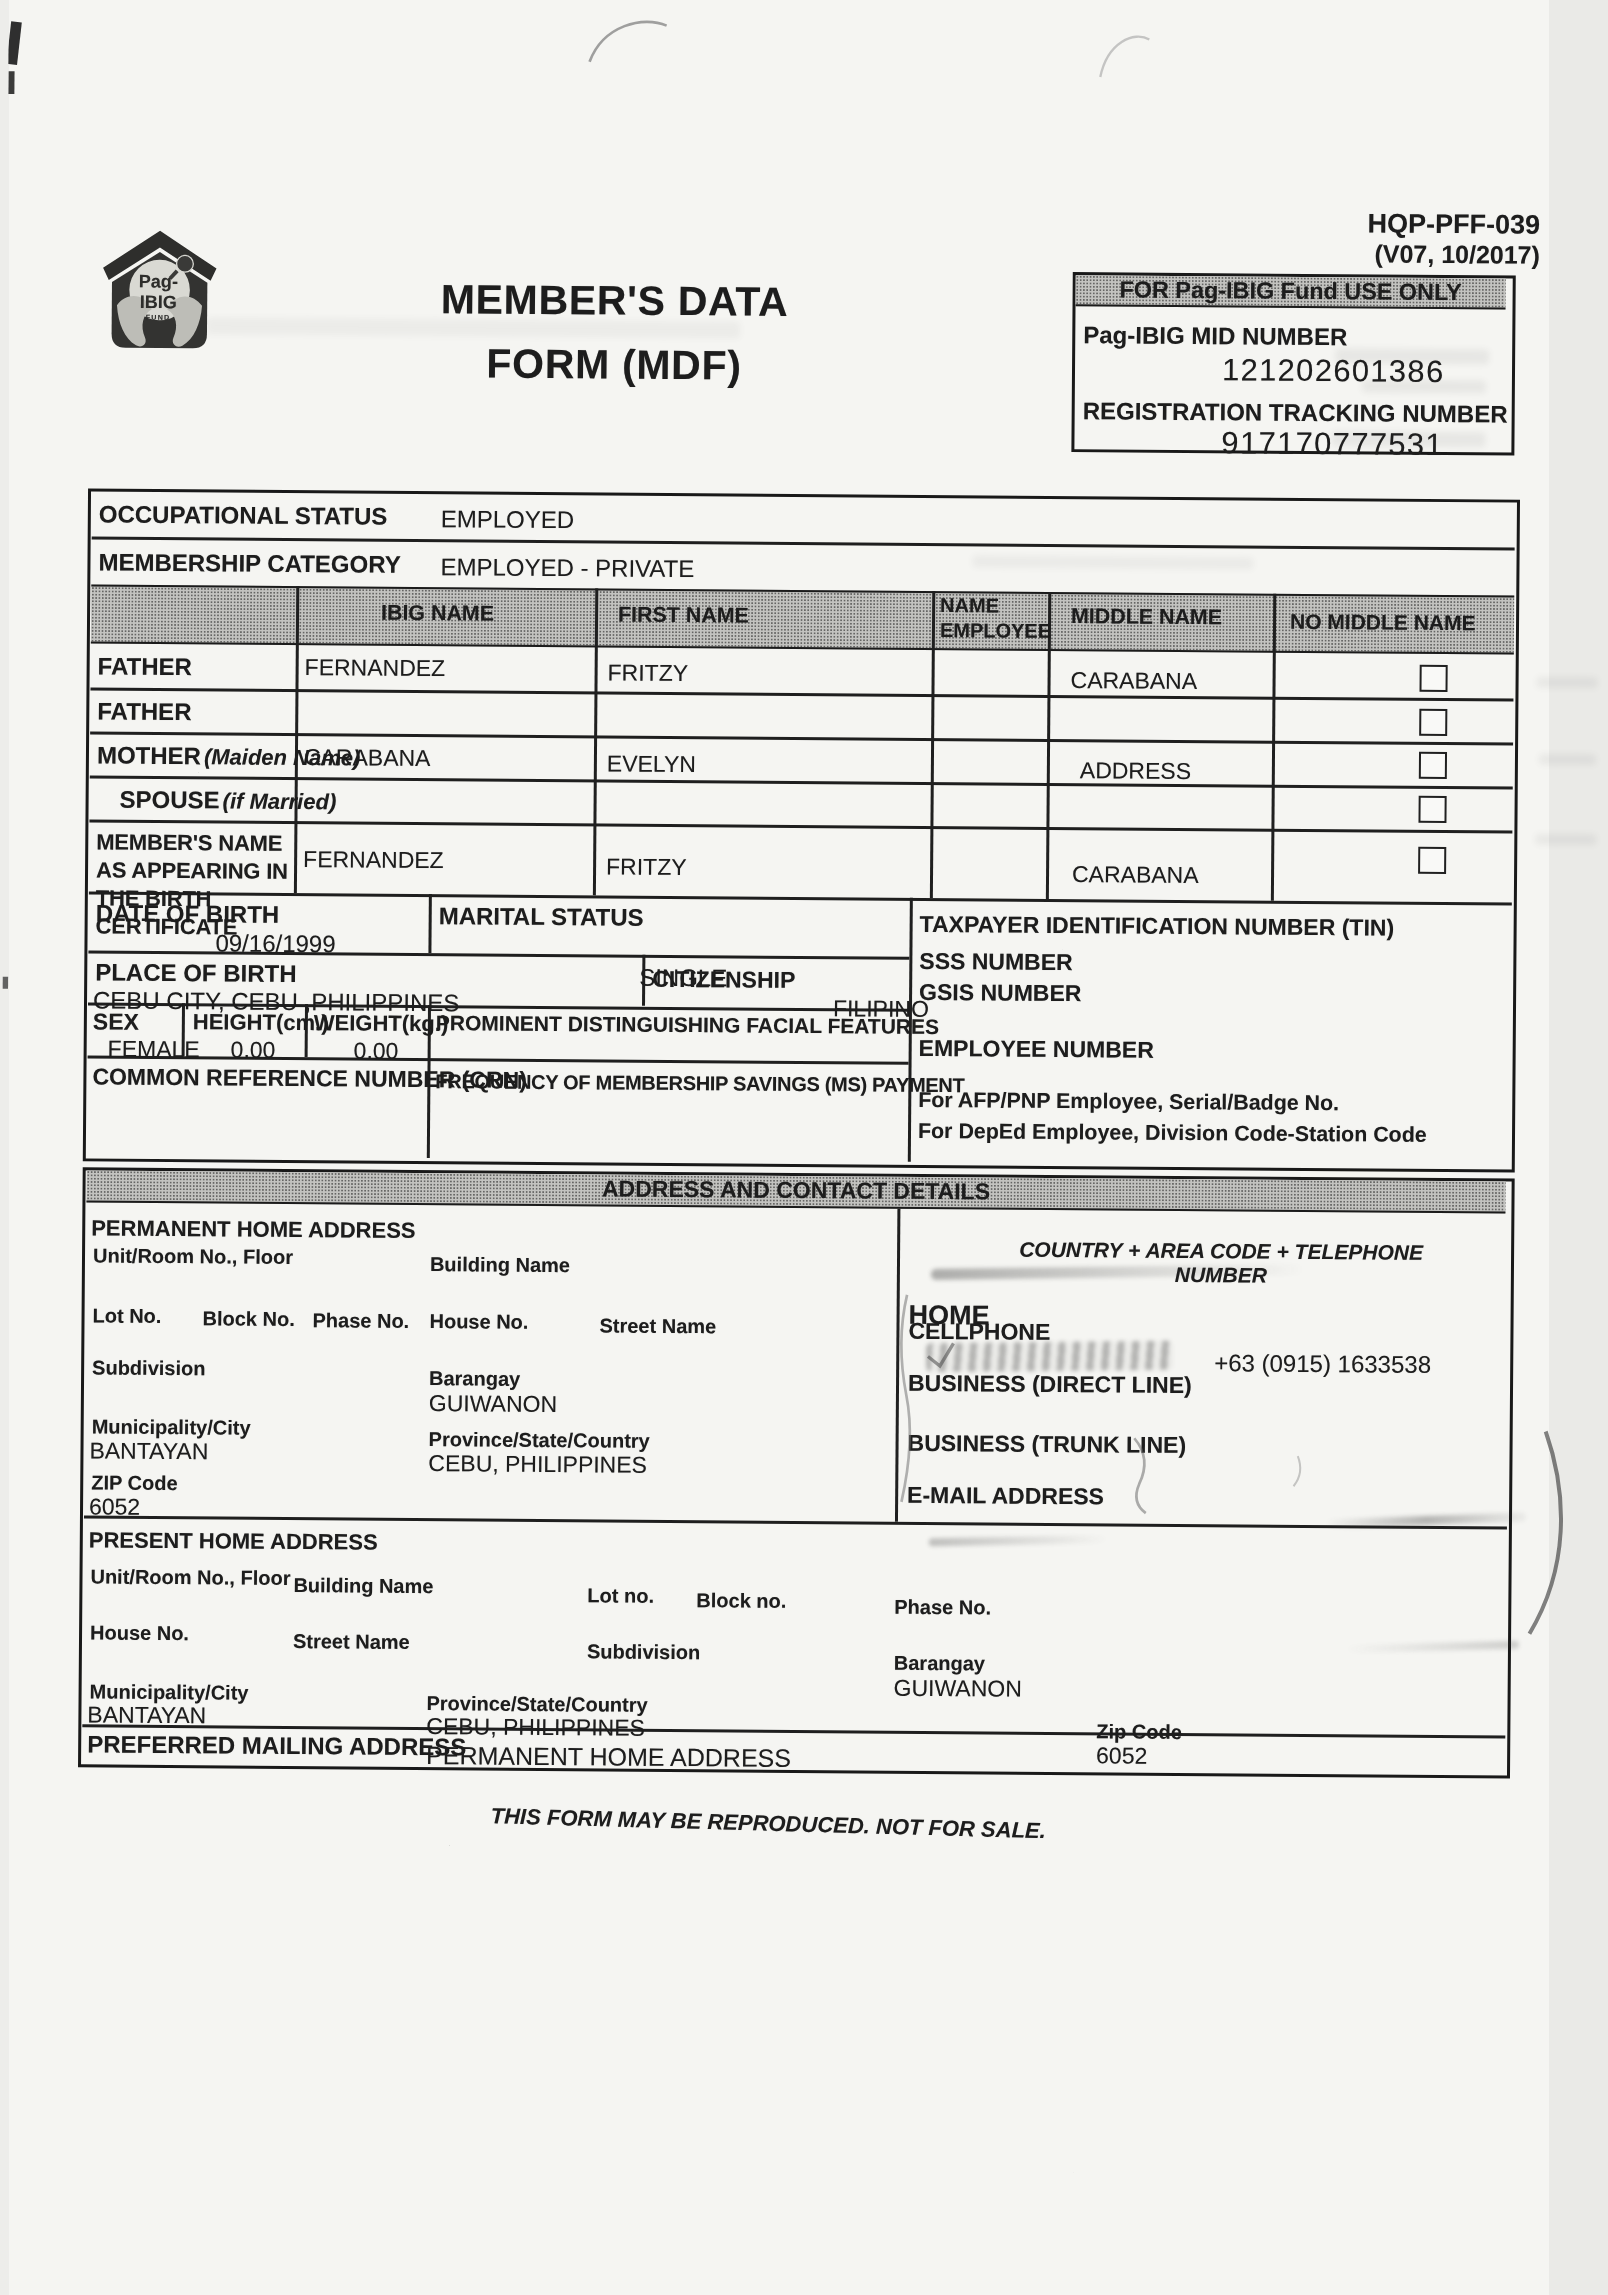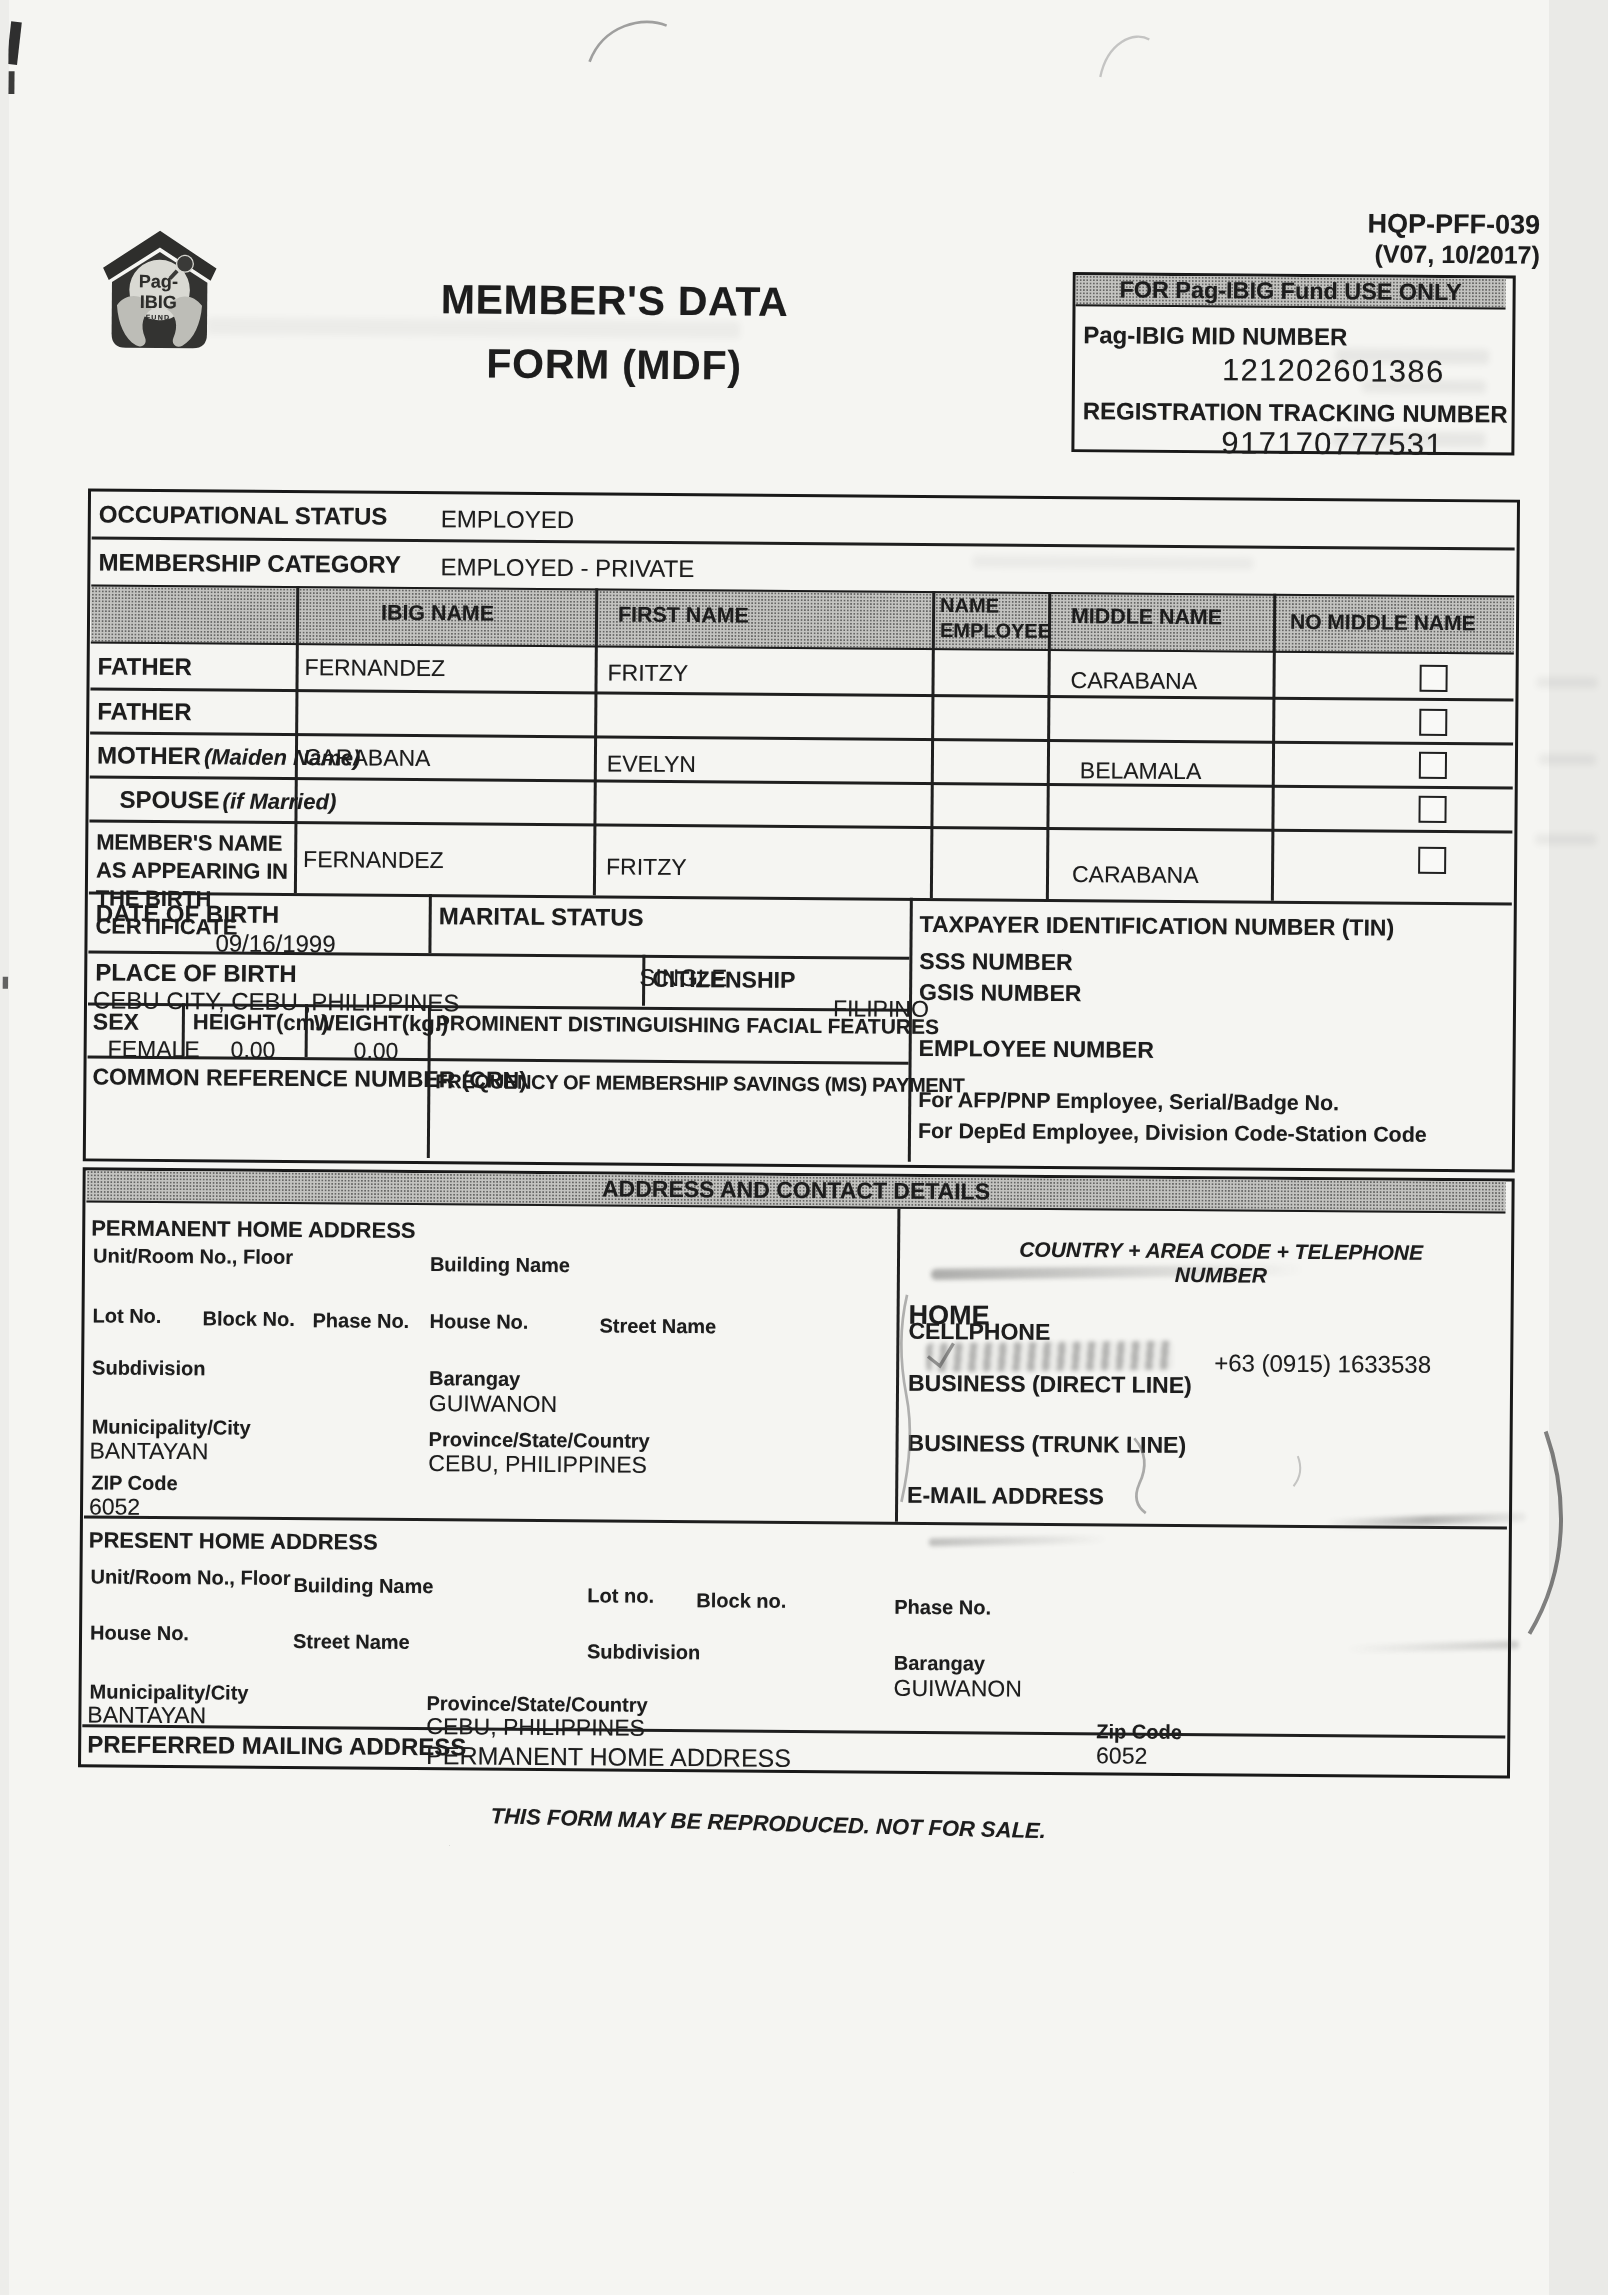--- a/index.html
+++ b/index.html
@@ -102,21 +102,21 @@
 
   <div class="abs b" style="left:94px;top:703px;font-size:24px;">FATHER</div>
   <span class="cb" style="left:1416px;top:704px;"></span>
 
   <div class="abs" style="left:94px;top:747px;">
     <span class="b" style="font-size:24px;">MOTHER</span>
     <span class="b i" style="font-size:22px;">(Maiden Name)</span>
   </div>
   <div class="abs" style="left:301px;top:748px;font-size:23px;">CARABANA</div>
   <div class="abs" style="left:604px;top:752px;font-size:23px;">EVELYN</div>
-  <div class="abs" style="left:1077px;top:755px;font-size:23px;">BELAMALA</div>
+  <div class="abs" style="left:1077px;top:755px;font-size:23px;">ADDRESS</div>
   <span class="cb" style="left:1416px;top:747px;"></span>
 
   <div class="abs" style="left:94px;top:791px;">
     <span class="b" style="font-size:24px;margin-left:23px;">SPOUSE</span>
     <span class="b i" style="font-size:22px;">(if Married)</span>
   </div>
   <span class="cb" style="left:1416px;top:791px;"></span>
 
   <div class="abs b" style="left:94px;top:834px;width:200px;font-size:22px;line-height:28px;letter-spacing:-0.2px;">MEMBER'S NAME AS APPEARING IN THE BIRTH CERTIFICATE</div>
   <div class="abs" style="left:301px;top:850px;font-size:23px;">FERNANDEZ</div>

